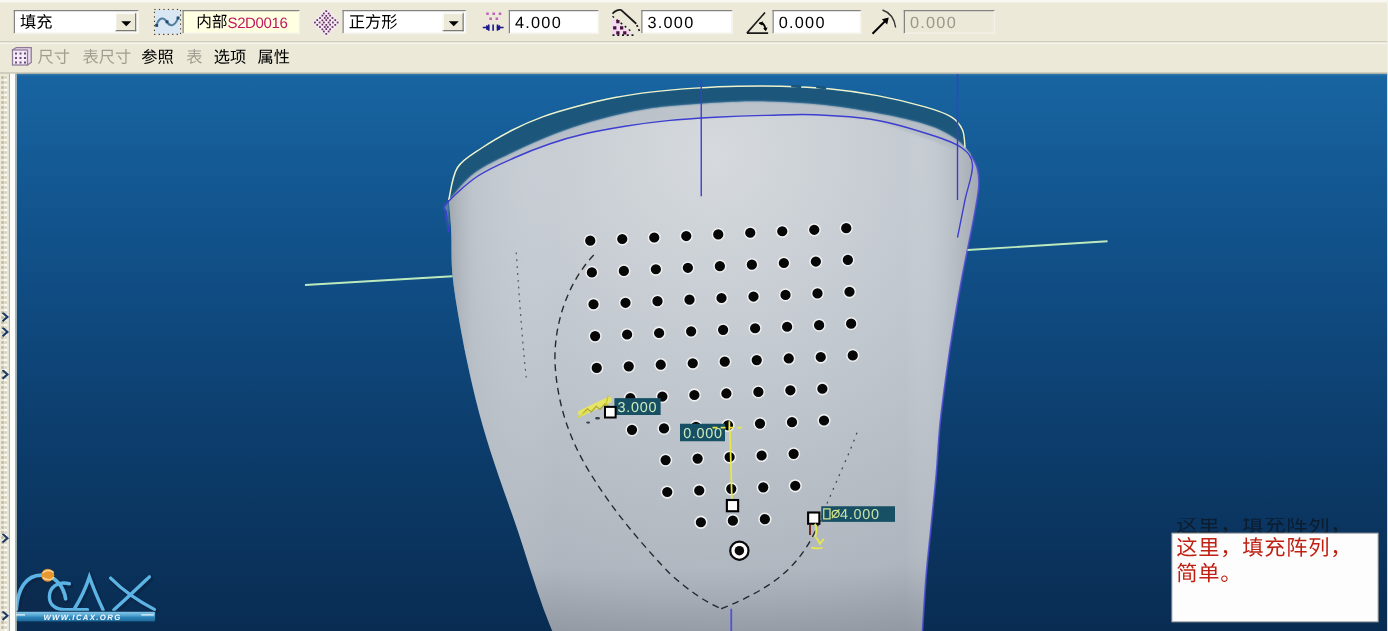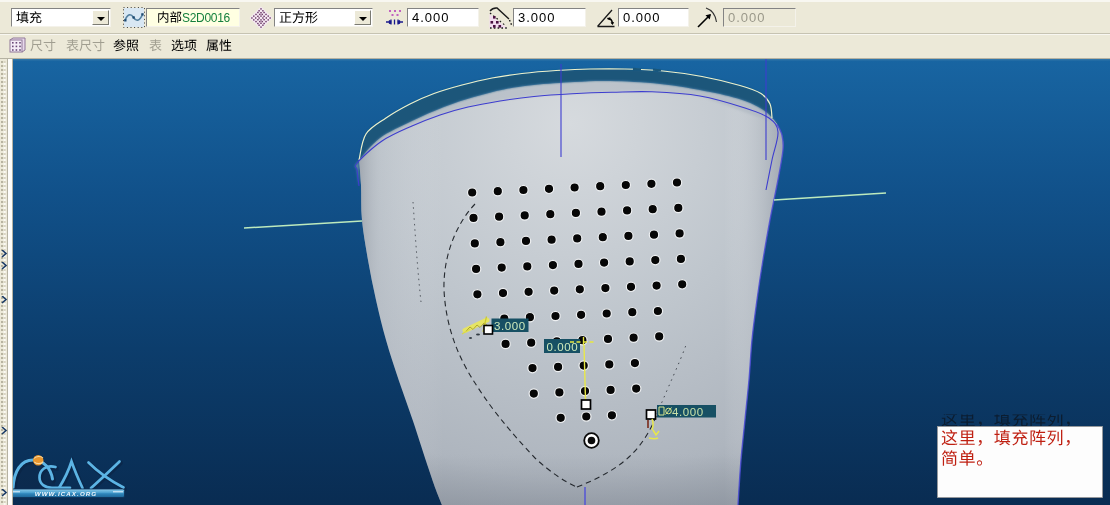--- a/index.html
+++ b/index.html
@@ -32,21 +32,21 @@
     <div style="position:absolute;left:146px;top:8px;width:94px;height:19px;background:#ffffe2;border:1px solid #838383;border-right-color:#f4f2ea;border-bottom-color:#f4f2ea;box-sizing:border-box;overflow:hidden">
       <div style="position:absolute;left:10px;top:2px;display:flex">
         <svg width="25.0" height="14.4" style="display:block" xmlns="http://www.w3.org/2000/svg">
           <g transform="translate(0.00,10.69) scale(0.012500,-0.012500)">
             <path d="M99 669V-82H173V595H462C457 463 420 298 199 179C217 166 242 138 253 122C388 201 460 296 498 392C590 307 691 203 742 135L804 184C742 259 620 376 521 464C531 509 536 553 538 595H829V20C829 2 824 -4 804 -5C784 -5 716 -6 645 -3C656 -24 668 -58 671 -79C761 -79 823 -79 858 -67C892 -54 903 -30 903 19V669H539V840H463V669Z" fill="#000"></path>
           </g>
           <g transform="translate(12.50,10.69) scale(0.012500,-0.012500)">
             <path d="M141 628C168 574 195 502 204 455L272 475C263 521 236 591 206 645ZM627 787V-78H694V718H855C828 639 789 533 751 448C841 358 866 284 866 222C867 187 860 155 840 143C829 136 814 133 799 132C779 132 751 132 722 135C734 114 741 83 742 64C771 62 803 62 828 65C852 68 874 74 890 85C923 108 936 156 936 215C936 284 914 363 824 457C867 550 913 664 948 757L897 790L885 787ZM247 826C262 794 278 755 289 722H80V654H552V722H366C355 756 334 806 314 844ZM433 648C417 591 387 508 360 452H51V383H575V452H433C458 504 485 572 508 631ZM109 291V-73H180V-26H454V-66H529V291ZM180 42V223H454V42Z" fill="#000"></path>
           </g>
         </svg>
-        <span style="font-size:12px;line-height:14px;color:#15803d;letter-spacing:-0.3px;font-family:'Liberation Sans',sans-serif">S2D0016</span>
+        <span style="font-size:12px;line-height:14px;color:#be185d;letter-spacing:-0.3px;font-family:'Liberation Sans',sans-serif">S2D0016</span>
       </div>
     </div>
     <svg width="26" height="24" style="position:absolute;left:248px;top:6px" xmlns="http://www.w3.org/2000/svg">
       <path d="M13,0.5 L24.5,12 L13,23.5 L1.5,12 Z" fill="#f4e8f2"></path>
       <rect x="12.3" y="2.2" width="1.4" height="1.4" fill="#643060"></rect>
       <rect x="12.3" y="6.0" width="1.4" height="1.4" fill="#643060"></rect>
       <rect x="10.4" y="4.1" width="1.4" height="1.4" fill="#643060"></rect>
       <rect x="14.2" y="4.1" width="1.4" height="1.4" fill="#643060"></rect>
       <rect x="9.2" y="5.8" width="1.4" height="1.4" fill="#643060"></rect>
       <rect x="9.2" y="9.6" width="1.4" height="1.4" fill="#643060"></rect>

